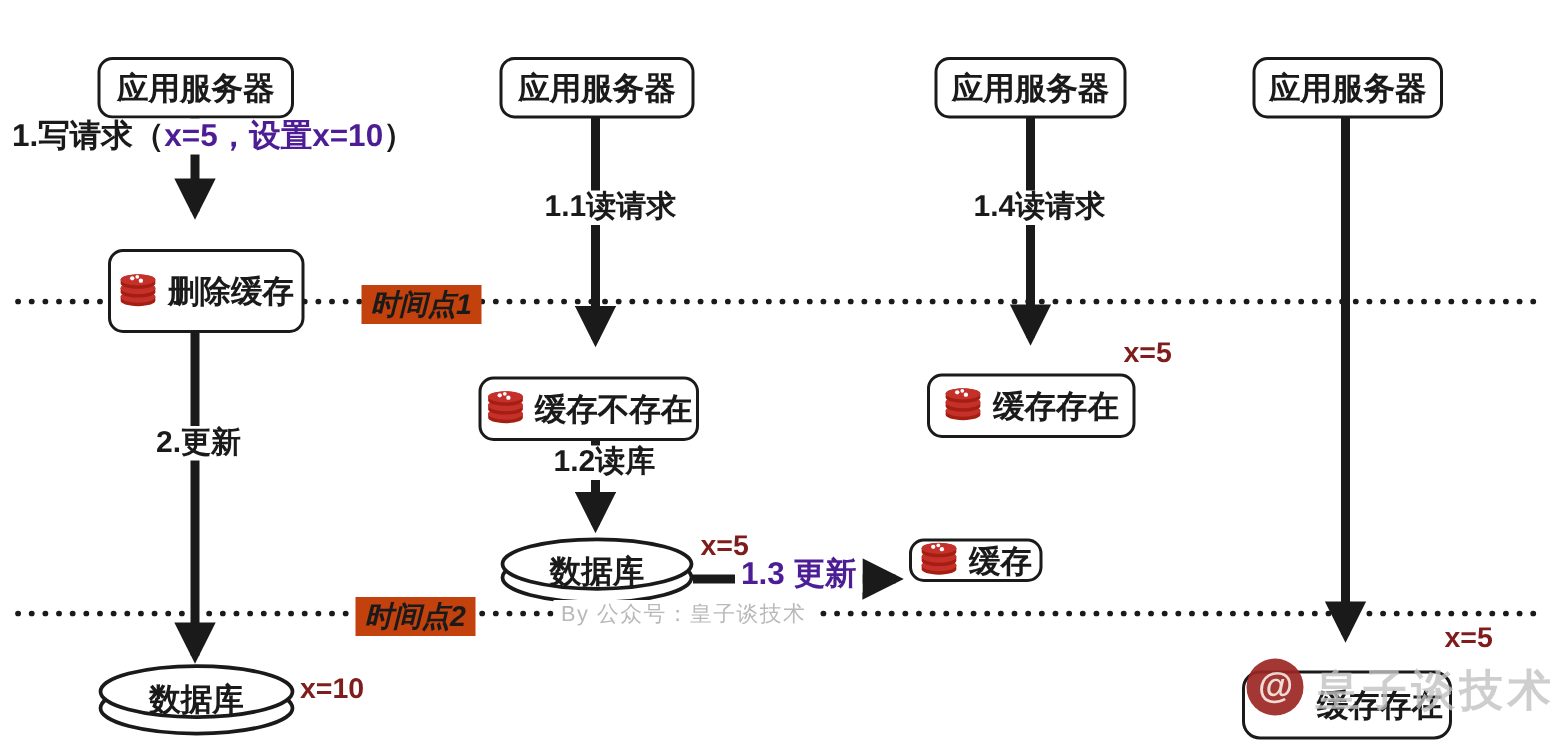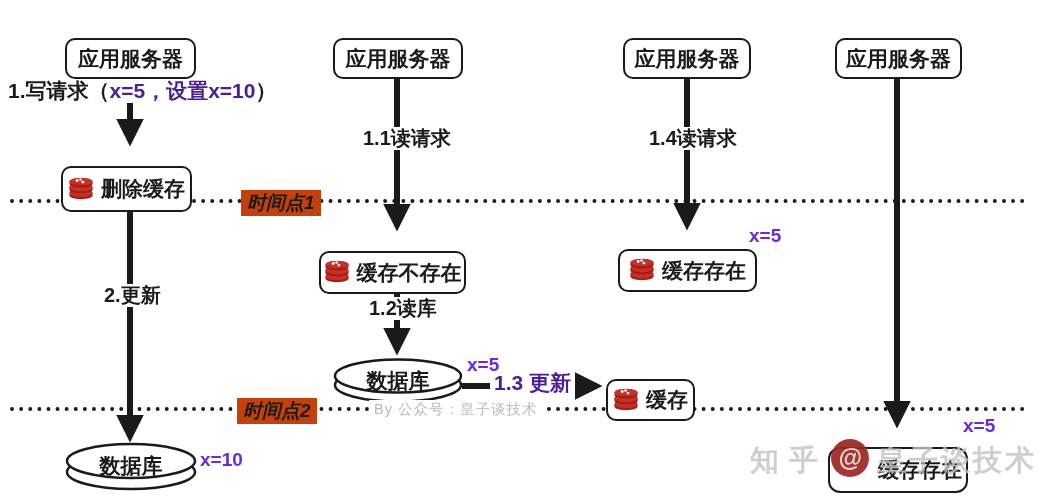--- a/index.html
+++ b/index.html
@@ -16,21 +16,21 @@
   .dbtext{
     position:absolute;z-index:3;transform:translate(-50%,-50%);
     font-size:21px;font-weight:600;white-space:nowrap;
   }
   .lbl{
     position:absolute;z-index:3;background:#ffffff;padding:0 4px;
     font-size:20px;font-weight:600;white-space:nowrap;line-height:1.15;
   }
   .green{color:#4c1d95;}
   .val{
-    position:absolute;z-index:3;font-size:19px;font-weight:700;color:#6d28d9;white-space:nowrap;
+    position:absolute;z-index:3;font-size:19px;font-weight:700;color:#7f1d1d;white-space:nowrap;
   }
   .timeline-lbl{
     position:absolute;z-index:3;background:#c2410c;padding:0 6px;
     font-size:19px;font-weight:700;font-style:italic;white-space:nowrap;
   }
   .byline{
     position:absolute;z-index:3;background:#ffffff;padding:0 5px;
     font-size:14.5px;font-weight:500;color:#b9b9b9;letter-spacing:1px;white-space:nowrap;
   }
   .wm{
@@ -88,21 +88,21 @@
   <div class="node" style="left:333px;top:22px;width:130px;height:41px;">
     <span>应用服务器</span>
   </div>
   <div class="node" style="left:623px;top:22px;width:128px;height:41px;">
     <span>应用服务器</span>
   </div>
   <div class="node" style="left:835px;top:22px;width:127px;height:41px;">
     <span>应用服务器</span>
   </div>
 
-  <div class="node" style="left:61px;top:150px;width:131px;height:46px;">
+  <div class="node" style="left:72px;top:150px;width:131px;height:56px;">
     <svg class="redis" width="26" height="25" viewBox="0 0 27 25">
       <path d="M13.5 12.5 C6 12.5 1.5 14.4 1.5 16.2 L1.5 18.8 C1.5 20.6 6 22.5 13.5 22.5 C21 22.5 25.5 20.6 25.5 18.8 L25.5 16.2 C25.5 14.4 21 12.5 13.5 12.5 Z" fill="#a41e11"></path>
       <ellipse cx="13.5" cy="16" rx="12" ry="4.2" fill="#c6302b"></ellipse>
       <path d="M13.5 6.5 C6 6.5 1.5 8.4 1.5 10.2 L1.5 12.8 C1.5 14.6 6 16.5 13.5 16.5 C21 16.5 25.5 14.6 25.5 12.8 L25.5 10.2 C25.5 8.4 21 6.5 13.5 6.5 Z" fill="#a41e11"></path>
       <ellipse cx="13.5" cy="10" rx="12" ry="4.2" fill="#c6302b"></ellipse>
       <path d="M13.5 0.5 C6 0.5 1.5 2.4 1.5 4.2 L1.5 6.8 C1.5 8.6 6 10.5 13.5 10.5 C21 10.5 25.5 8.6 25.5 6.8 L25.5 4.2 C25.5 2.4 21 0.5 13.5 0.5 Z" fill="#a41e11"></path>
       <ellipse cx="13.5" cy="4.2" rx="12" ry="3.9" fill="#c6302b"></ellipse>
       <circle cx="9.5" cy="3.2" r="1.5" fill="#fff"></circle>
         <circle cx="15.5" cy="4.8" r="1.5" fill="#fff"></circle>
         <circle cx="13" cy="2.2" r="1.3" fill="#fff"></circle>
@@ -133,21 +133,21 @@
       <ellipse cx="13.5" cy="10" rx="12" ry="4.2" fill="#c6302b"></ellipse>
       <path d="M13.5 0.5 C6 0.5 1.5 2.4 1.5 4.2 L1.5 6.8 C1.5 8.6 6 10.5 13.5 10.5 C21 10.5 25.5 8.6 25.5 6.8 L25.5 4.2 C25.5 2.4 21 0.5 13.5 0.5 Z" fill="#a41e11"></path>
       <ellipse cx="13.5" cy="4.2" rx="12" ry="3.9" fill="#c6302b"></ellipse>
       <circle cx="9.5" cy="3.2" r="1.5" fill="#fff"></circle>
         <circle cx="15.5" cy="4.8" r="1.5" fill="#fff"></circle>
         <circle cx="13" cy="2.2" r="1.3" fill="#fff"></circle>
     </svg>
     <span>缓存存在</span>
   </div>
 
-  <div class="node" style="left:606px;top:363px;width:89px;height:42px;">
+  <div class="node" style="left:606px;top:343px;width:89px;height:29px;">
     <svg class="redis" width="26" height="25" viewBox="0 0 27 25">
       <path d="M13.5 12.5 C6 12.5 1.5 14.4 1.5 16.2 L1.5 18.8 C1.5 20.6 6 22.5 13.5 22.5 C21 22.5 25.5 20.6 25.5 18.8 L25.5 16.2 C25.5 14.4 21 12.5 13.5 12.5 Z" fill="#a41e11"></path>
       <ellipse cx="13.5" cy="16" rx="12" ry="4.2" fill="#c6302b"></ellipse>
       <path d="M13.5 6.5 C6 6.5 1.5 8.4 1.5 10.2 L1.5 12.8 C1.5 14.6 6 16.5 13.5 16.5 C21 16.5 25.5 14.6 25.5 12.8 L25.5 10.2 C25.5 8.4 21 6.5 13.5 6.5 Z" fill="#a41e11"></path>
       <ellipse cx="13.5" cy="10" rx="12" ry="4.2" fill="#c6302b"></ellipse>
       <path d="M13.5 0.5 C6 0.5 1.5 2.4 1.5 4.2 L1.5 6.8 C1.5 8.6 6 10.5 13.5 10.5 C21 10.5 25.5 8.6 25.5 6.8 L25.5 4.2 C25.5 2.4 21 0.5 13.5 0.5 Z" fill="#a41e11"></path>
       <ellipse cx="13.5" cy="4.2" rx="12" ry="3.9" fill="#c6302b"></ellipse>
       <circle cx="9.5" cy="3.2" r="1.5" fill="#fff"></circle>
         <circle cx="15.5" cy="4.8" r="1.5" fill="#fff"></circle>
         <circle cx="13" cy="2.2" r="1.3" fill="#fff"></circle>
@@ -174,17 +174,16 @@
   <div class="val" style="left:200px;top:449px;">x=10</div>
   <div class="val" style="left:467px;top:354px;">x=5</div>
   <div class="val" style="left:749px;top:225px;">x=5</div>
   <div class="val" style="left:963px;top:415px;">x=5</div>
 
   <div class="timeline-lbl" style="left:241px;top:190px;">时间点1</div>
   <div class="timeline-lbl" style="left:237px;top:398px;">时间点2</div>
 
   <div class="byline" style="left:369px;top:400px;">By 公众号：皇子谈技术</div>
 
-  <div class="wm" style="left:750px;top:441px;letter-spacing:10px;">知乎</div>
   <div class="wm-at" style="left:831px;top:439px;">@</div>
   <div class="wm" style="left:877px;top:441px;letter-spacing:3px;">皇子谈技术</div>
 
 </div>
 
 </body></html>

